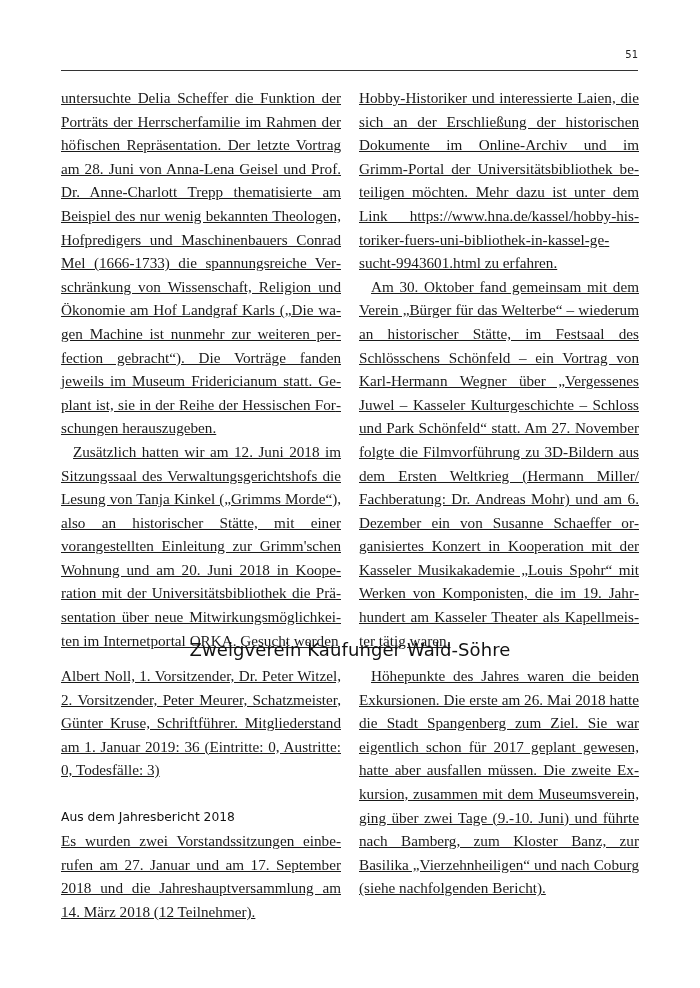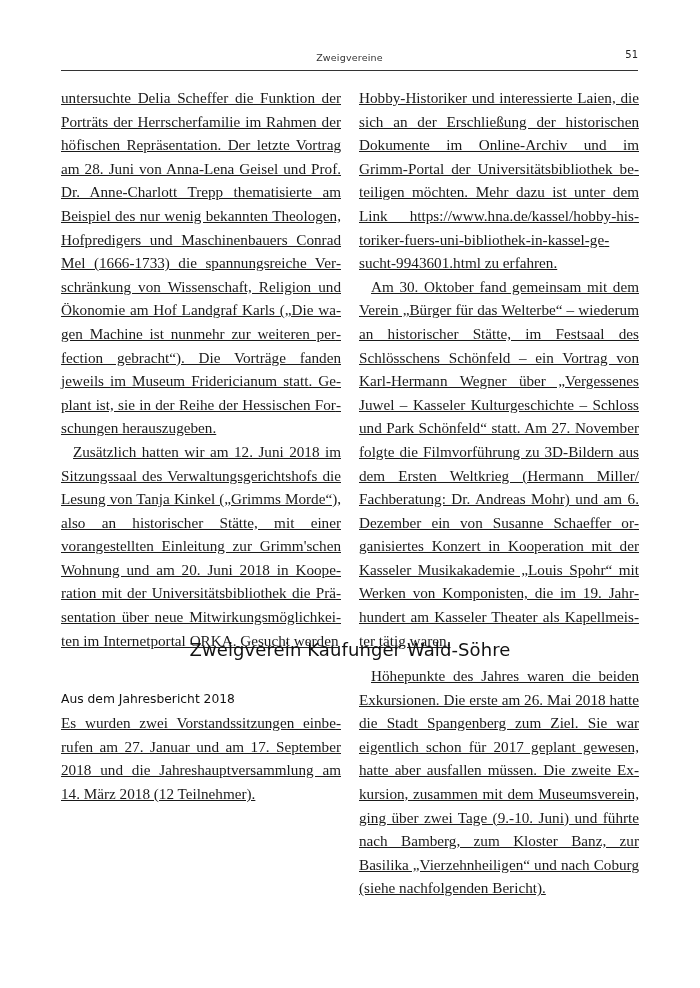--- a/index.html
+++ b/index.html
@@ -18,38 +18,38 @@
   .col-right-2 { left: 359px; top: 664px; }
 
   .section-title { position: absolute; left: 0; width: 700px; top: 624px; text-align: center; font-family: "DejaVu Sans", sans-serif; font-size: 18px; font-weight: normal; color: #111; letter-spacing: 0.1px; }
   .subhead { font-family: "DejaVu Sans", sans-serif; font-size: 12.3px; line-height: 23.6px; text-align: left; color: #111; }
   .gap { height: 23.6px; }
 </style>
 </head>
 <body>
 
 <div class="running-head">
-  <span class="running-title">Zweigvereine</span>
   <span class="page-number">51</span>
 </div>
 <div class="head-rule"></div>
 
 <div class="col col-left-1">
   <p>untersuchte Delia Scheffer die Funktion der Porträts der Herrscherfamilie im Rahmen der höfischen Repräsentation. Der letzte Vortrag am 28. Juni von Anna-Lena Geisel und Prof. Dr. Anne-Charlott Trepp thematisierte am Beispiel des nur wenig bekannten Theologen, Hofpredigers und Maschinenbauers Conrad Mel (1666-1733) die spannungsreiche Ver­schränkung von Wissenschaft, Religion und Ökonomie am Hof Landgraf Karls („Die wa­gen Machine ist nunmehr zur weiteren per­fection gebracht“). Die Vorträge fanden jeweils im Museum Fridericianum statt. Ge­plant ist, sie in der Reihe der Hessischen For­schungen herauszugeben.</p>
   <p class="indent">Zusätzlich hatten wir am 12. Juni 2018 im Sitzungssaal des Verwaltungsgerichts­hofs die Lesung von Tanja Kinkel („Grimms Morde“), also an historischer Stätte, mit einer vorangestellten Einleitung zur Grimm'schen Wohnung und am 20. Juni 2018 in Koope­ration mit der Universitätsbibliothek die Prä­sentation über neue Mitwirkungsmöglichkei­ten im Internetportal ORKA. Gesucht werden</p>
 </div>
 
 <div class="col col-right-1">
   <p>Hobby-Historiker und interessierte Laien, die sich an der Erschließung der histori­schen Dokumente im Online-Archiv und im Grimm-Portal der Universitätsbibliothek be­teiligen möchten. Mehr dazu ist unter dem Link https://www.hna.de/kassel/hobby-his­toriker-fuers-uni-bibliothek-in-kassel-ge­sucht-9943601.html zu erfahren.</p>
   <p class="indent">Am 30. Oktober fand gemeinsam mit dem Verein „Bürger für das Welterbe“ – wiede­rum an historischer Stätte, im Festsaal des Schlösschens Schönfeld – ein Vortrag von Karl-Hermann Wegner über „Vergessenes Juwel – Kasseler Kulturgeschichte – Schloss und Park Schönfeld“ statt. Am 27. Novem­ber folgte die Filmvorführung zu 3D-Bildern aus dem Ersten Weltkrieg (Hermann Miller/ Fachberatung: Dr. Andreas Mohr) und am 6. Dezember ein von Susanne Schaeffer or­ganisiertes Konzert in Kooperation mit der Kasseler Musikakademie „Louis Spohr“ mit Werken von Komponisten, die im 19. Jahr­hundert am Kasseler Theater als Kapellmeis­ter tätig waren.</p>
 </div>
 
 <h2 class="section-title">Zweigverein Kaufunger Wald-Söhre</h2>
 
 <div class="col col-left-2">
+  <p>Albert Noll, 1. Vorsitzender, Dr. Peter Witzel, 2. Vorsitzender, Peter Meurer, Schatzmeister, Günter Kruse, Schriftführer. Mitgliederstand am 1. Januar 2019: 36 (Eintritte: 0, Austritte: 0, Todesfälle: 3)</p>
   <div class="gap"></div>
   <div class="subhead">Aus dem Jahresbericht 2018</div>
   <p>Es wurden zwei Vorstandssitzungen einbe­rufen am 27. Januar und am 17. September 2018 und die Jahreshauptversammlung am 14. März 2018 (12 Teilnehmer).</p>
 </div>
 
 <div class="col col-right-2">
   <p class="indent">Höhepunkte des Jahres waren die beiden Exkursionen. Die erste am 26. Mai 2018 hat­te die Stadt Spangenberg zum Ziel. Sie war eigentlich schon für 2017 geplant gewesen, hatte aber ausfallen müssen. Die zweite Ex­kursion, zusammen mit dem Museumsver­ein, ging über zwei Tage (9.-10. Juni) und führte nach Bamberg, zum Kloster Banz, zur Basilika „Vierzehnheiligen“ und nach Co­burg (siehe nachfolgenden Bericht).</p>
 </div>
 
 </body></html>

